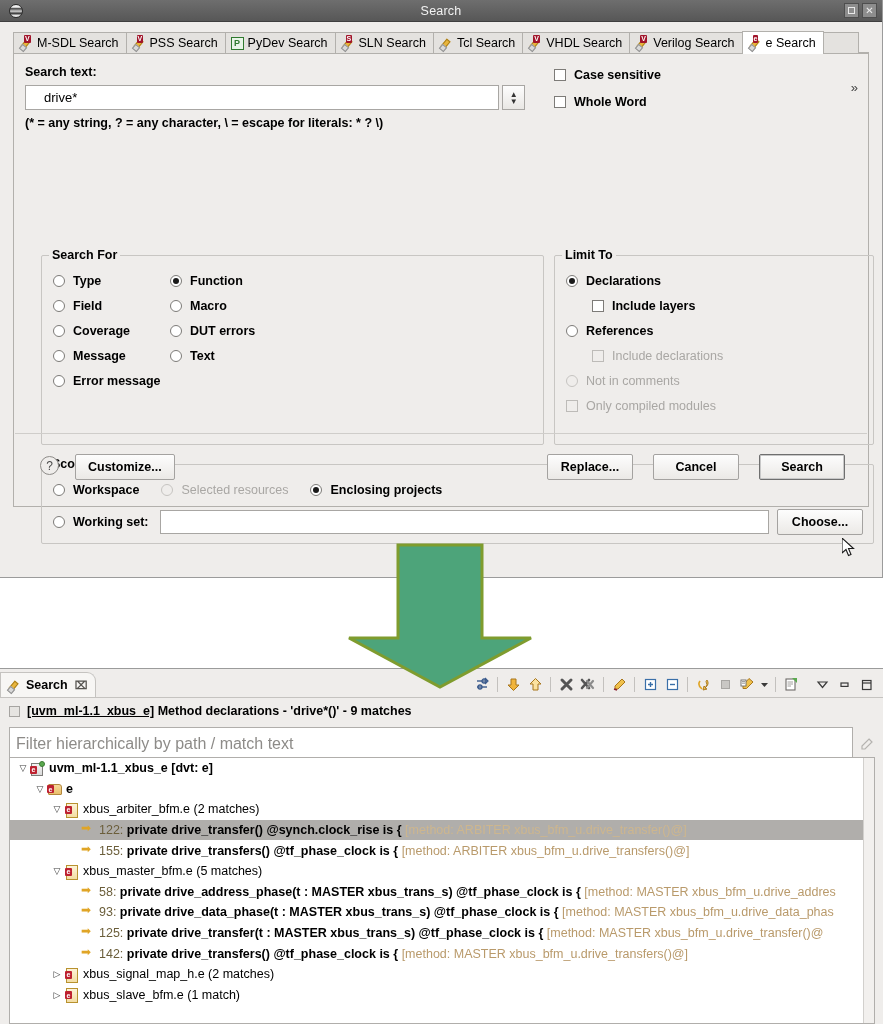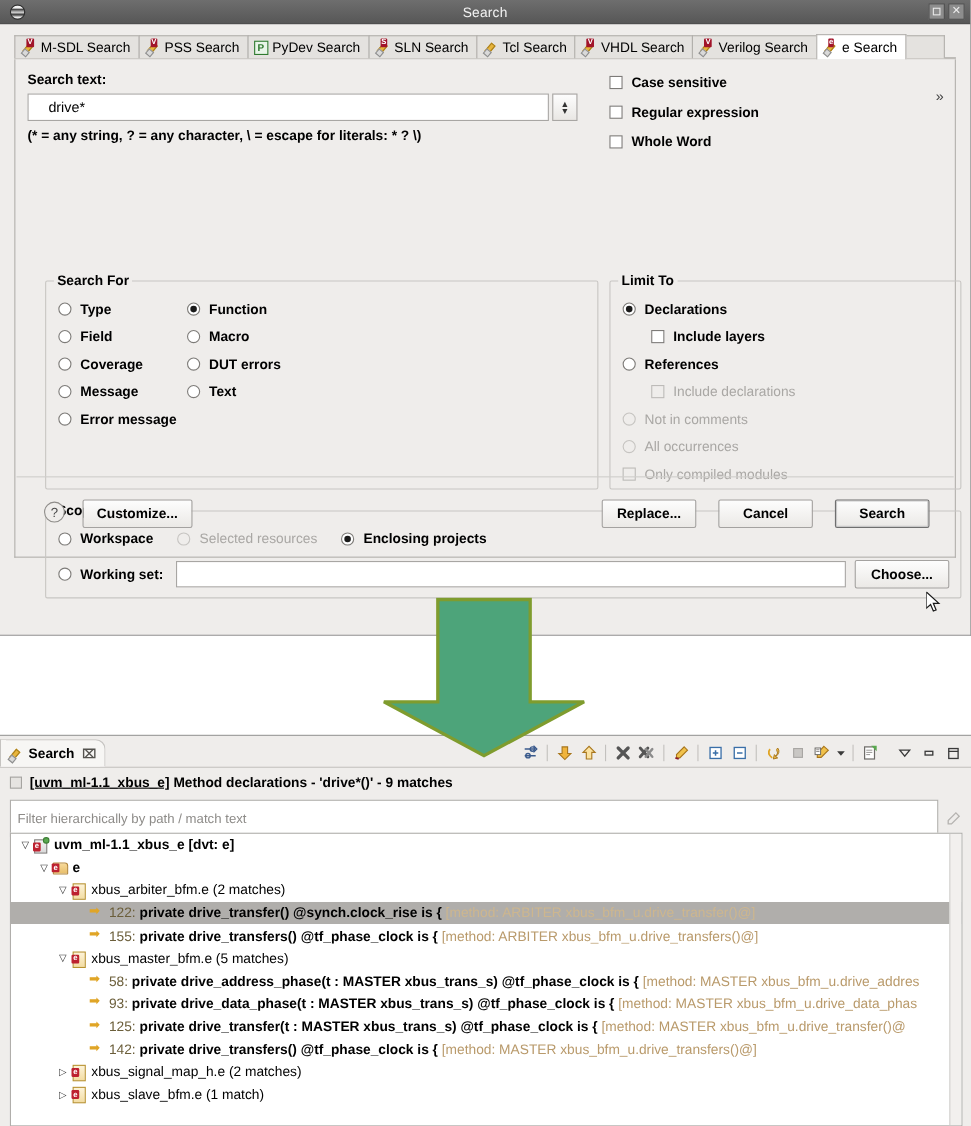--- a/index.html
+++ b/index.html
@@ -262,21 +262,21 @@
   }
   .rh-box { width: 11px; height: 11px; border: 1px solid #a6a4a1; background: #e6e4e1; }
   .rh-text { font-weight: bold; }
   .rh-text .uline { text-decoration: underline; }
 
   .filter-row { padding: 3px 8px 4px 9px; display: flex; align-items: center; gap: 6px; }
   .filter-input {
     flex: 1; height: 23px;
     background: #ffffff; border: 1px solid #b0aeab;
     padding: 16px 6px;
-    font-family: "Liberation Sans", sans-serif; font-size: 12px;
+    font-family: "Liberation Sans", sans-serif; font-size: 16px;
     color: #000; outline: none;
   }
   .filter-input::placeholder { color: #8d8b88; }
   .filter-icon { width: 16px; height: 18px; display:flex; align-items:center; justify-content:center; }
 
   .tree {
     position: absolute; left: 9px; right: 8px; top: 88px; bottom: 0;
     background: #ffffff;
     border: 1px solid #b0aeab;
     overflow: hidden;
@@ -430,24 +430,20 @@
         <div class="hint">(* = any string, ? = any character, \ = escape for literals: * ? \)</div>
       </div>
 
       <div class="opts-right">
         <div class="cbrow">
           <span class="cbox"></span>
           <span class="cblabel">Case sensitive</span>
         </div>
         <div class="cbrow">
           <span class="cbox"></span>
-          <span class="cblabel">Regular expression</span>
-        </div>
-        <div class="cbrow">
-          <span class="cbox"></span>
           <span class="cblabel">Whole Word</span>
         </div>
       </div>
 
       <div class="group" id="grp-searchfor">
         <div class="legend">Search For</div>
         <div class="sf-cols">
           <div class="sf-col1">
             <div class="rbrow">
               <span class="radio"></span>
@@ -506,24 +502,20 @@
             <span class="radio"></span>
             <span class="rblabel">References</span>
           </div>
           <div class="rbrow lt-indent">
             <span class="cbox dis"></span>
             <span class="cblabel dis">Include declarations</span>
           </div>
           <div class="rbrow">
             <span class="radio dis"></span>
             <span class="rblabel dis">Not in comments</span>
-          </div>
-          <div class="rbrow">
-            <span class="radio dis"></span>
-            <span class="rblabel dis">All occurrences</span>
           </div>
           <div class="rbrow">
             <span class="cbox dis"></span>
             <span class="cblabel dis">Only compiled modules</span>
           </div>
         </div>
       </div>
 
       <div class="group" id="grp-scope">
         <div class="legend">Scope</div>

